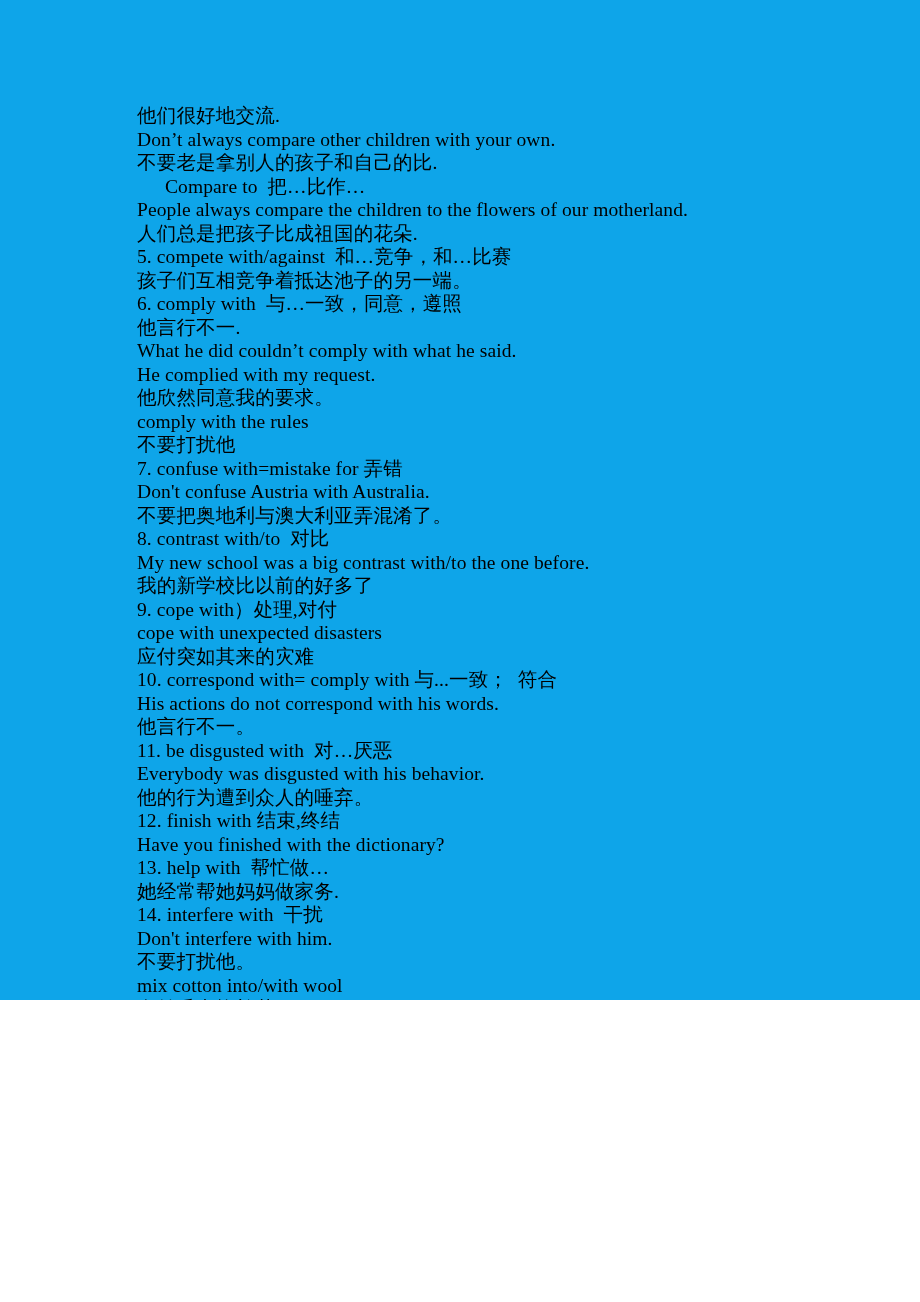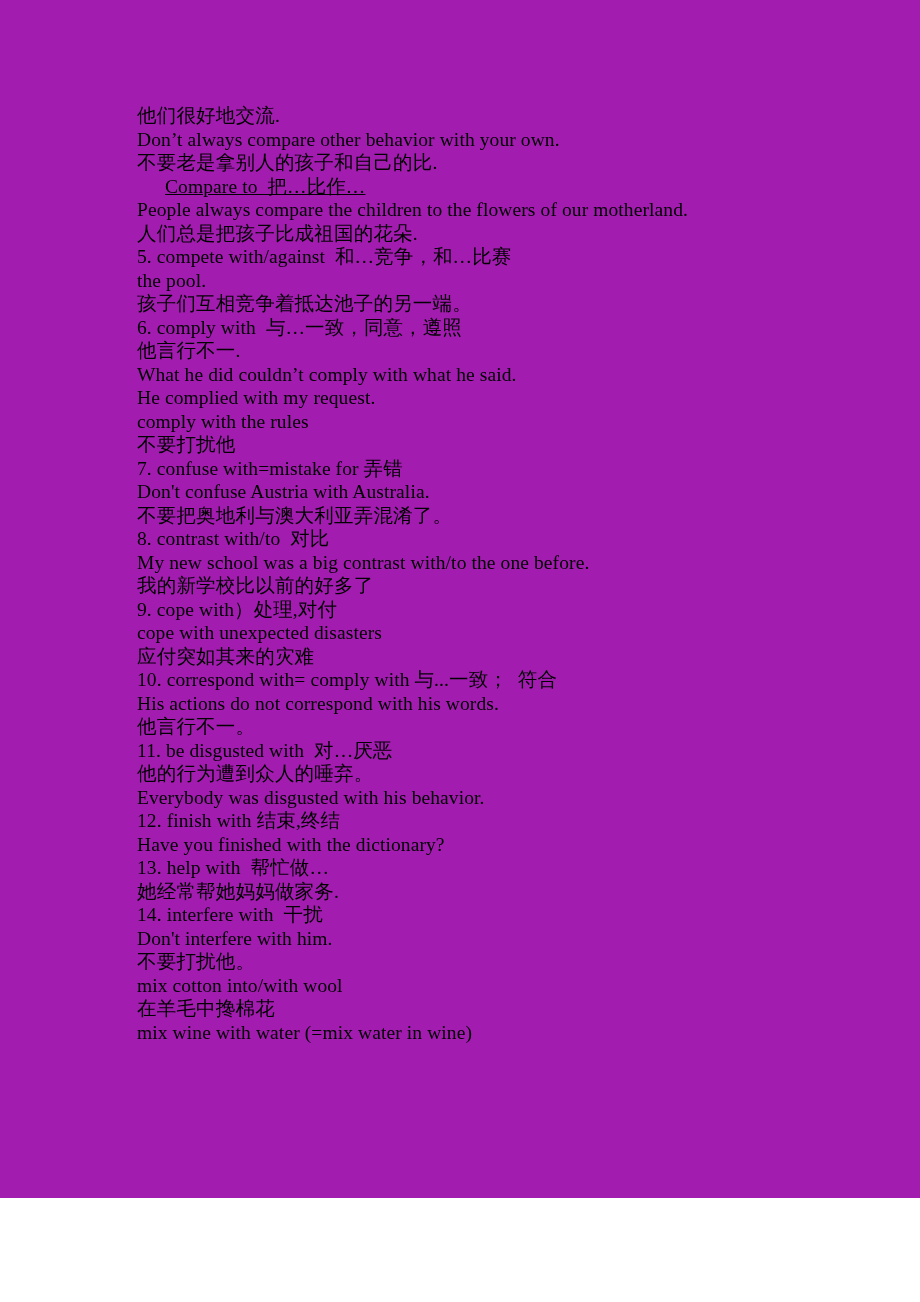--- a/index.html
+++ b/index.html
@@ -8,83 +8,82 @@
     padding: 0;
     background: #ffffff;
   }
   body {
     font-family: "Liberation Serif", "DejaVu Serif", serif;
     color: #000000;
   }
   #page {
     position: relative;
     width: 920px;
-    height: 1198px;
-    background: #a21caf;
+    height: 1000px;
+    background: #0ea5e9;
     overflow: hidden;
     box-sizing: border-box;
   }
   #doc-body {
     position: absolute;
     left: 137px;
     top: 104px;
     width: 700px;
   }
   .line {
     font-size: 19.5px;
     line-height: 23.5px;
     white-space: pre-wrap;
     word-wrap: break-word;
     letter-spacing: 0.1px;
     -webkit-font-smoothing: antialiased;
   }
   .line.indent {
     text-indent: 28px;
-    text-decoration: underline;
   }
   
   .line.cjk {
     letter-spacing: 0.2px;
   }
 </style>
 </head>
 <body>
 
 <div id="page">
   <div id="doc-body">
       <div class="line cjk">他们很好地交流.</div>
-      <div class="line">Don’t always compare other behavior with your own.</div>
+      <div class="line">Don’t always compare other children with your own.</div>
       <div class="line cjk">不要老是拿别人的孩子和自己的比.</div>
       <div class="line indent">Compare to  把…比作…</div>
       <div class="line">People always compare the children to the flowers of our motherland.</div>
       <div class="line cjk">人们总是把孩子比成祖国的花朵.</div>
       <div class="line">5. compete with/against  和…竞争，和…比赛</div>
-      <div class="line">the pool.</div>
       <div class="line cjk">孩子们互相竞争着抵达池子的另一端。</div>
       <div class="line">6. comply with  与…一致，同意，遵照</div>
       <div class="line cjk">他言行不一.</div>
       <div class="line">What he did couldn’t comply with what he said.</div>
       <div class="line">He complied with my request.</div>
+      <div class="line cjk">他欣然同意我的要求。</div>
       <div class="line">comply with the rules</div>
       <div class="line cjk">不要打扰他</div>
       <div class="line">7. confuse with=mistake for 弄错</div>
       <div class="line">Don't confuse Austria with Australia.</div>
       <div class="line cjk">不要把奥地利与澳大利亚弄混淆了。</div>
       <div class="line">8. contrast with/to  对比</div>
       <div class="line">My new school was a big contrast with/to the one before.</div>
       <div class="line cjk">我的新学校比以前的好多了</div>
       <div class="line">9. cope with）处理,对付</div>
       <div class="line">cope with unexpected disasters</div>
       <div class="line cjk">应付突如其来的灾难</div>
       <div class="line">10. correspond with= comply with 与...一致；  符合</div>
       <div class="line">His actions do not correspond with his words.</div>
       <div class="line cjk">他言行不一。</div>
       <div class="line">11. be disgusted with  对…厌恶</div>
+      <div class="line">Everybody was disgusted with his behavior.</div>
       <div class="line cjk">他的行为遭到众人的唾弃。</div>
-      <div class="line">Everybody was disgusted with his behavior.</div>
       <div class="line">12. finish with 结束,终结</div>
       <div class="line">Have you finished with the dictionary?</div>
       <div class="line">13. help with  帮忙做…</div>
       <div class="line cjk">她经常帮她妈妈做家务.</div>
       <div class="line">14. interfere with  干扰</div>
       <div class="line">Don't interfere with him.</div>
       <div class="line cjk">不要打扰他。</div>
       <div class="line">mix cotton into/with wool</div>
       <div class="line cjk">在羊毛中搀棉花</div>
       <div class="line">mix wine with water (=mix water in wine)</div>

